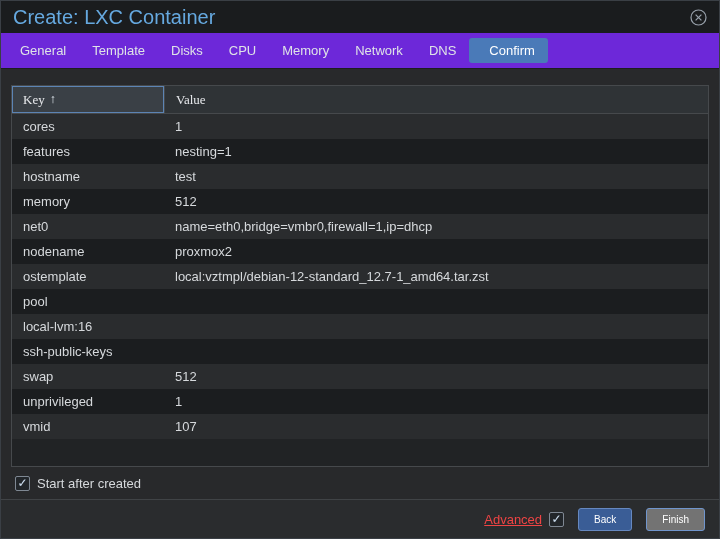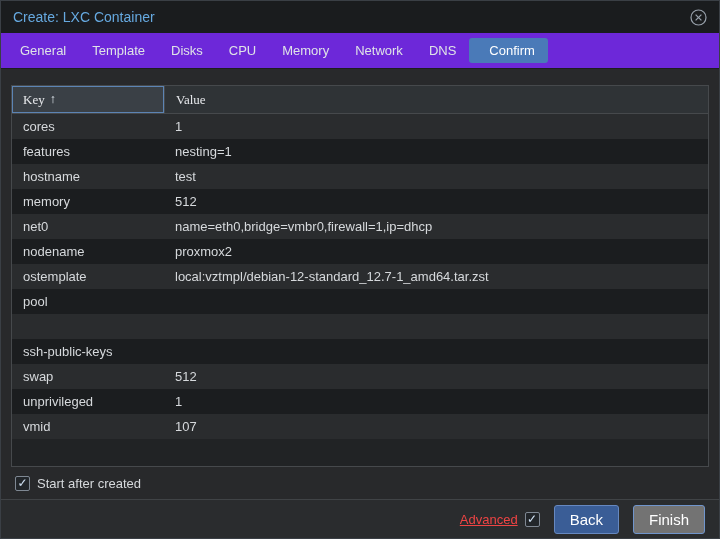--- a/index.html
+++ b/index.html
@@ -13,21 +13,21 @@
     display: flex; flex-direction: column;
   }
 
   
   .titlebar {
     height: 32px; flex: 0 0 32px;
     background: #1a1c1e;
     display: flex; align-items: center; justify-content: space-between;
     padding: 0 12px;
   }
-  .title { color: #66a9e0; font-size: 14px; }
+  .title { color: #66a9e0; font-size: 20px; }
   .close-btn { width: 17px; height: 17px; color: #98a1ab; cursor: pointer; display: inline-flex; }
   .close-btn svg { width: 100%; height: 100%; }
 
   
   .tabbar {
     height: 36px; flex: 0 0 36px;
     background: #6d28d9;
     display: flex; align-items: center;
     padding: 0 6px;
     border-bottom: 1px solid #1c1e20;
@@ -110,21 +110,21 @@
     background: #2a2c2e;
     border-top: 1px solid #404346;
     display: flex; align-items: center; justify-content: flex-end;
     gap: 14px;
     padding: 0 14px;
   }
   .footer .adv-group { display: flex; align-items: center; gap: 7px; }
   .footer .label { color: #ef4444; text-decoration: underline; }
   .btn {
     padding: 5px 15px;
-    font-size: 15px;
+    font-size: 10px;
     font-family: "Liberation Sans", sans-serif;
     color: #ffffff;
     border-radius: 3px;
     cursor: pointer;
   }
   .btn.back   { background: #3a5d96; border: 1px solid #66&#x38;bc0; border: 1px solid #6688c0; }
   .btn.finish { background: #737373; border: 1px solid #7095cc; }
 </style>
 </head>
 <body>
@@ -191,20 +191,21 @@
           </div>
           <div class="row">
             <div class="cell key">ostemplate</div>
             <div class="cell value">local:vztmpl/debian-12-standard_12.7-1_amd64.tar.zst</div>
           </div>
           <div class="row">
             <div class="cell key">pool</div>
             <div class="cell value"></div>
           </div>
           <div class="row">
+            <div class="cell value">local-lvm:16</div>
           </div>
           <div class="row">
             <div class="cell key">ssh-public-keys</div>
             <div class="cell value"></div>
           </div>
           <div class="row">
             <div class="cell key">swap</div>
             <div class="cell value">512</div>
           </div>
           <div class="row">

